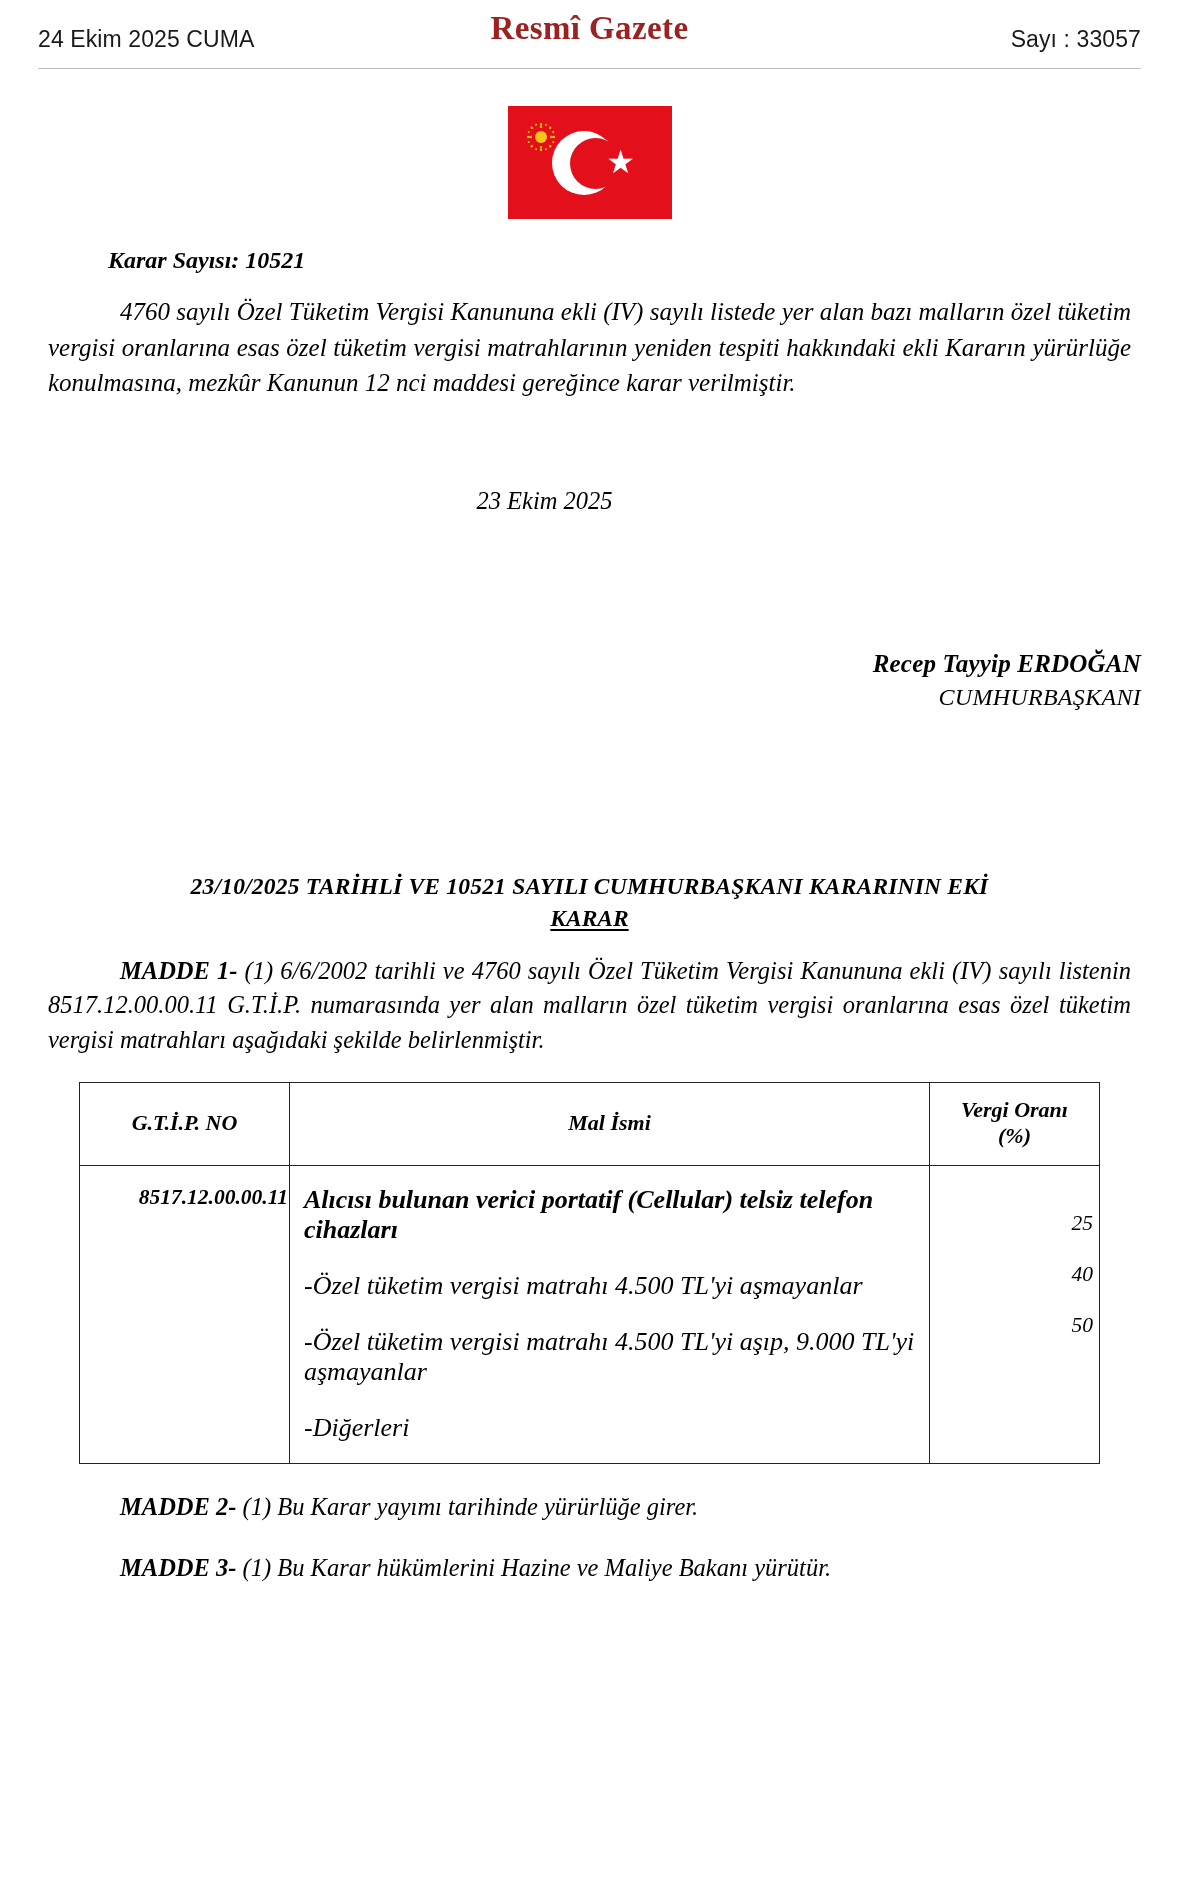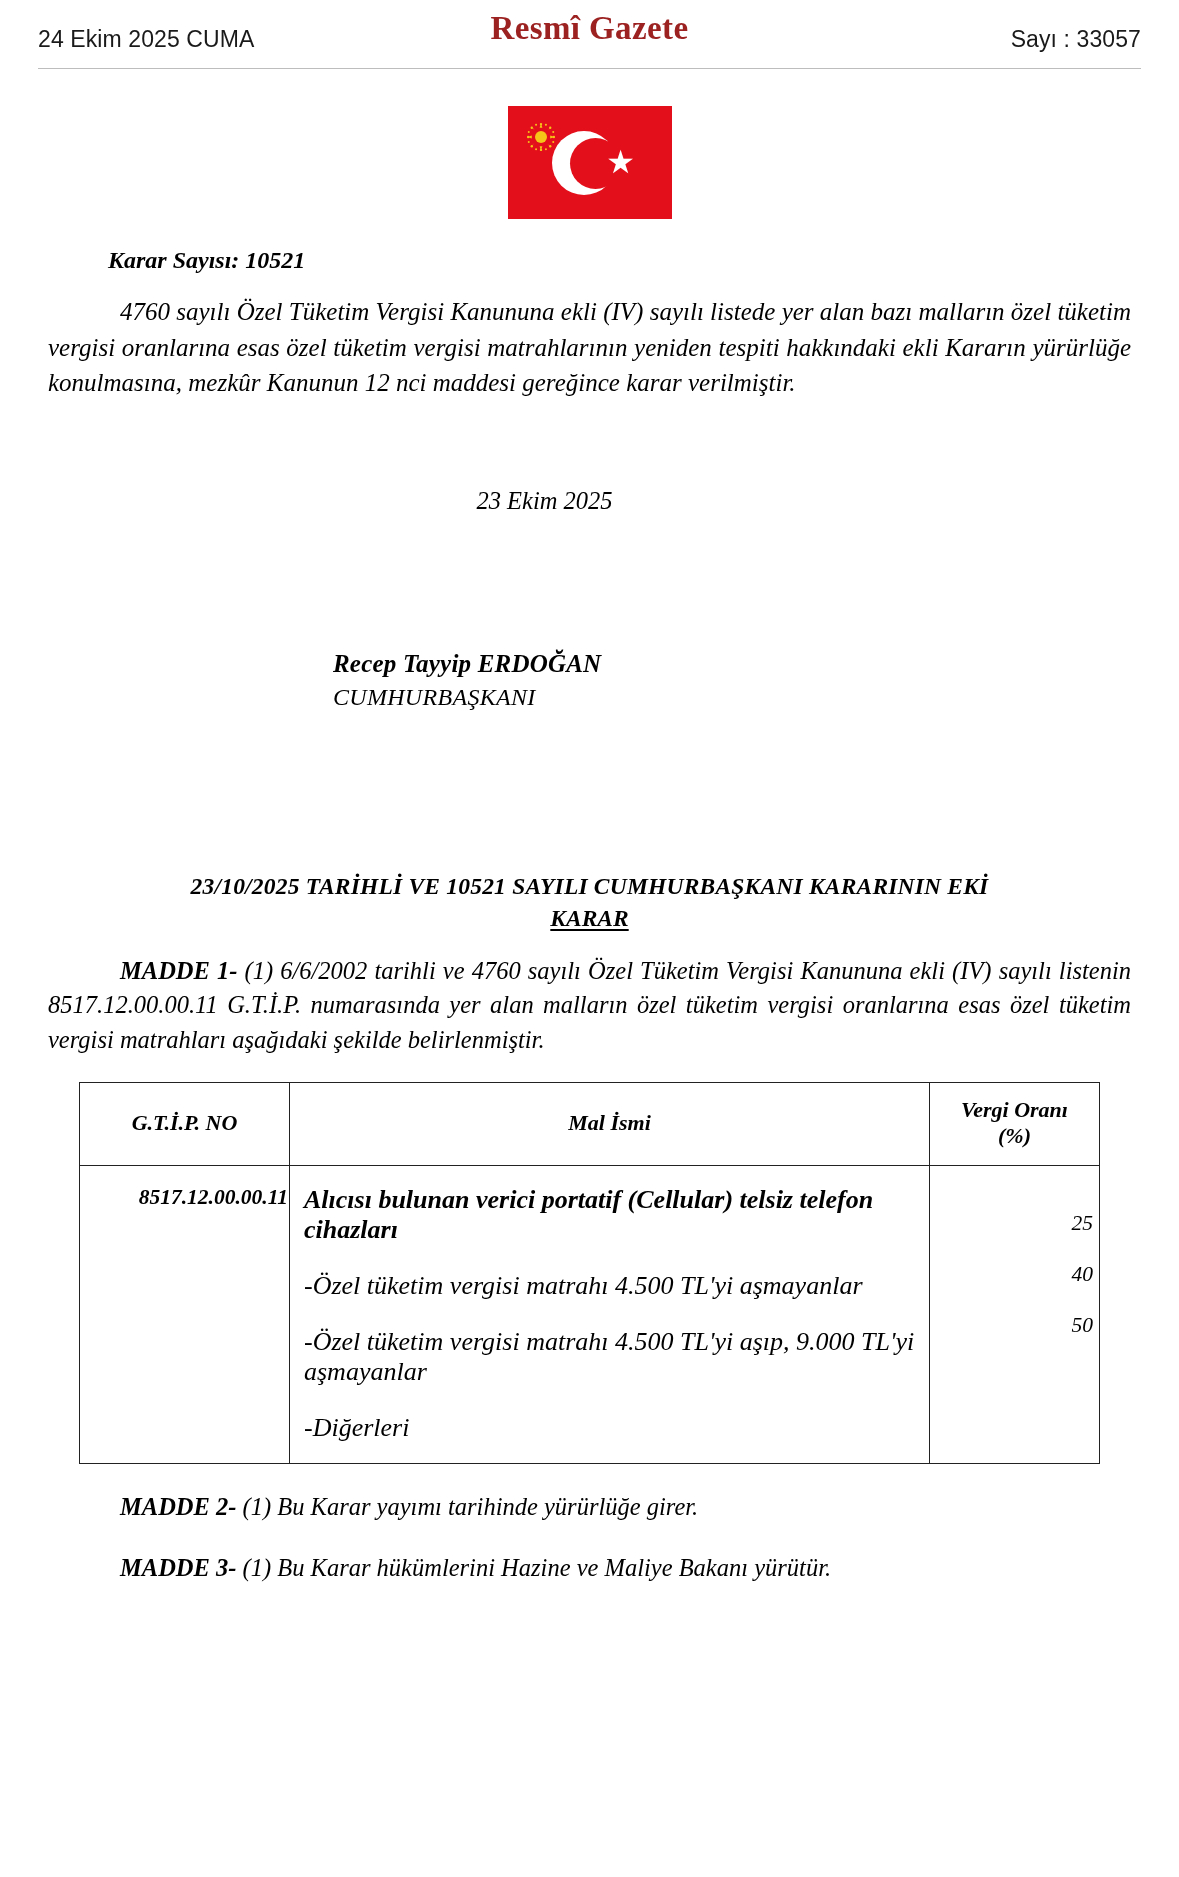--- a/index.html
+++ b/index.html
@@ -145,21 +145,21 @@
     hyphens: none;
   }
   .decision-date {
     text-align: center;
     font-size: 24.5px;
     margin-top: 86px;
     padding-right: 90px;
   }
   .signature-block {
     margin-top: 135px;
-    text-align: left;
+    text-align: right;
     padding-left: 295px;
   }
   .signature-name {
     font-size: 25px;
     font-weight: 700;
     letter-spacing: 0.2px;
   }
   .signature-role {
     font-size: 24px;
     margin-top: 6px;

